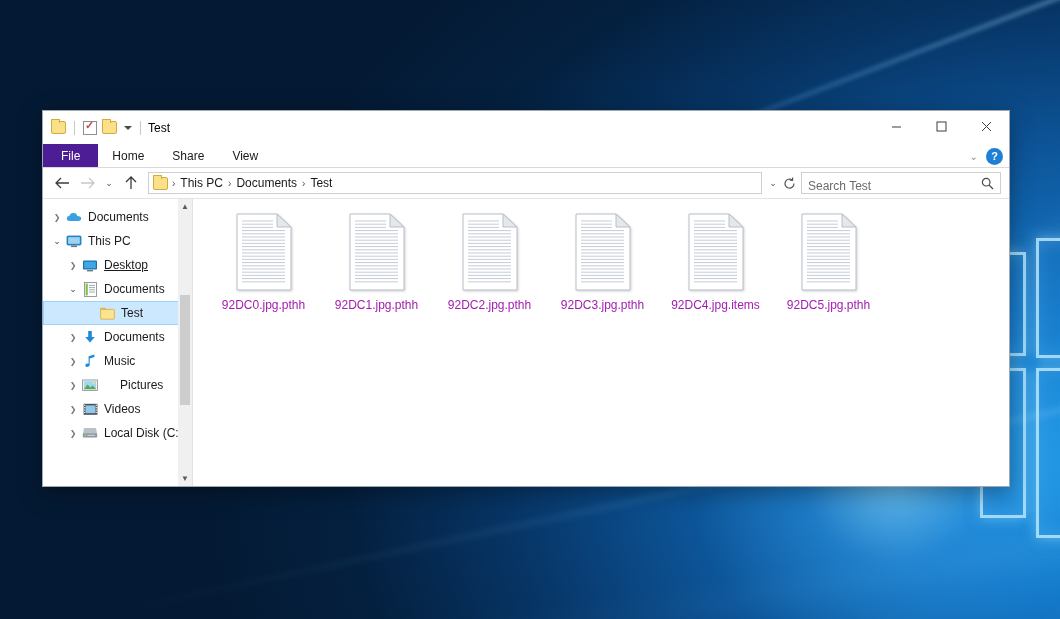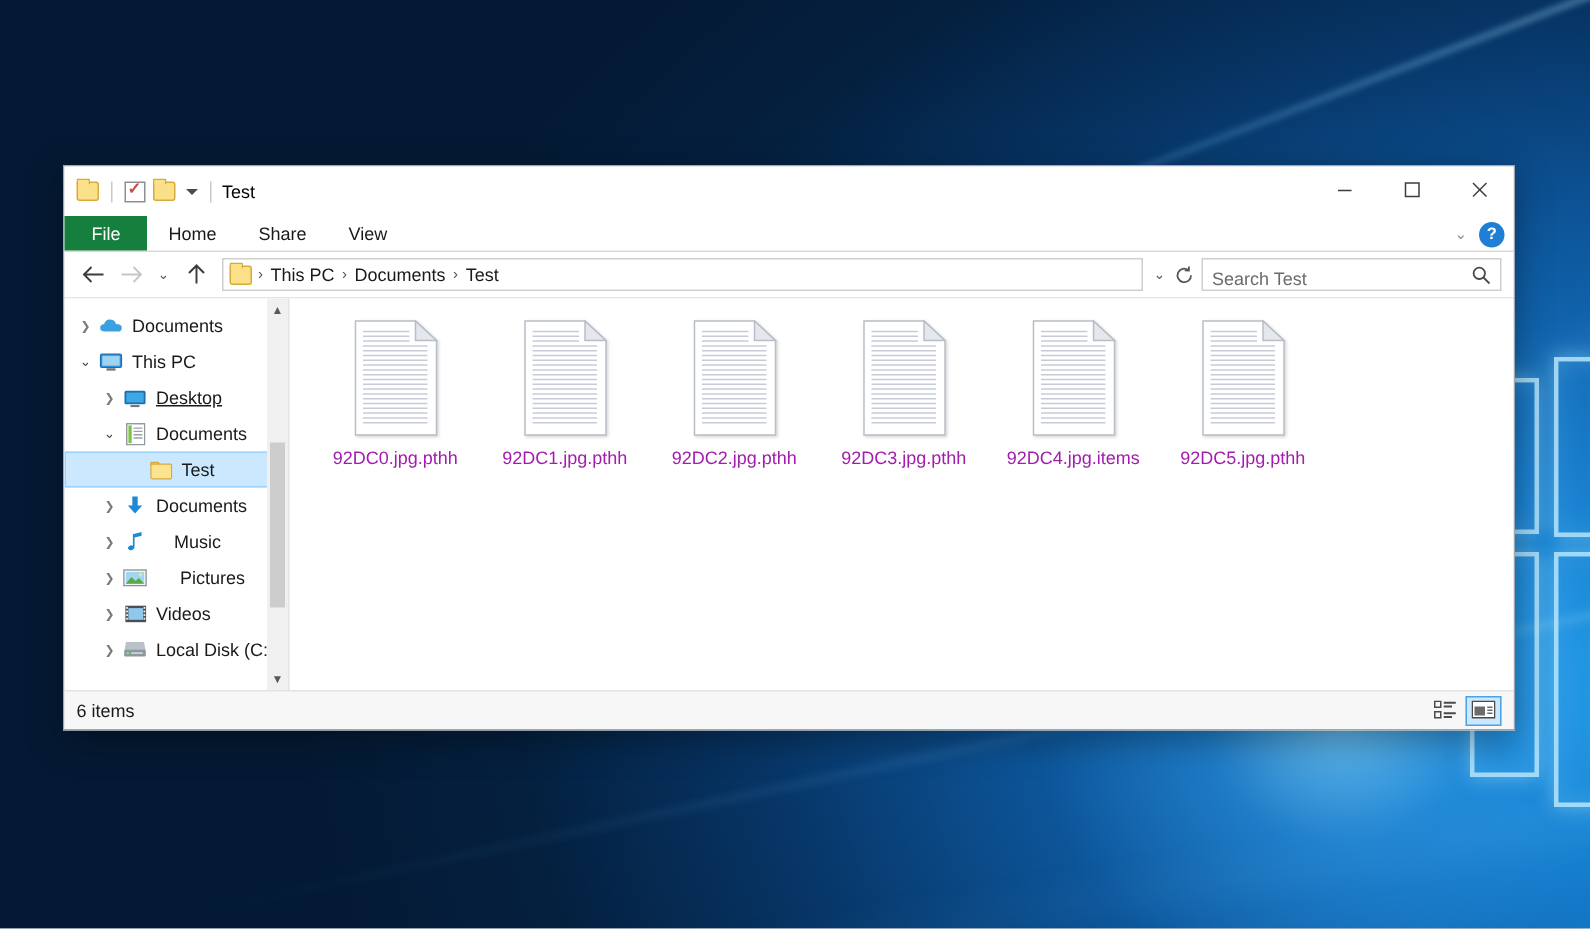--- a/index.html
+++ b/index.html
@@ -126,21 +126,21 @@
     position: relative;
     flex: none;
     background: #fff;
   }
   .rtab {
     padding: 0 14px;
     display: flex; align-items: center;
     font-size: 12px; color: #1a1a1a;
   }
   .rtab-file {
-    background: #15803d;
+    background: #4c1d95;
     color: #ffffff;
     padding: 0 18px;
   }
   .ribbon-right { position: absolute; right: 6px; top: 0; height: 24px; display: flex; align-items: center; gap: 8px; }
   .chev-down { color: #8c8c8c; font-size: 10px; }
   .help-btn {
     width: 17px; height: 17px; border-radius: 50%;
     background: #1f7fd4; color: #fff;
     font-size: 11px; font-weight: bold;
     display: flex; align-items: center; justify-content: center;
@@ -448,21 +448,21 @@
               </span>
               <span style="margin-left: 5px;">Documents</span>
             </div>
             <div class="tree-item" style="padding-left: 22px;">
               <span class="twisty" style="font-size: 8px;">❯</span>
               <span class="t-ico">
                 <svg width="12" height="14" viewBox="0 0 12 14">
                   <path d="M10.4 0.6 L4.6 2.2 L4.6 9.8 Q3.6 9.2 2.4 9.8 Q0.8 10.6 1.4 11.9 Q2 13.2 3.8 12.8 Q5.6 12.4 5.7 10.9 L5.7 4.4 L10.4 3.1 Z" fill="#1e8ad6"></path>
                 </svg>
               </span>
-              <span style="margin-left: 17px;">Music</span>
+              <span style="margin-left: 5px;">Music</span>
             </div>
             <div class="tree-item" style="padding-left: 22px;">
               <span class="twisty" style="font-size: 8px;">❯</span>
               <span class="t-ico">
                 <svg width="16" height="13" viewBox="0 0 16 13">
                   <rect x="0.6" y="1" width="14.8" height="10.4" fill="#ffffff" stroke="#8a9299" stroke-width="0.9"></rect>
                   <rect x="1.8" y="2.2" width="12.4" height="8" fill="#9fd6f2"></rect>
                   <path d="M1.8 10.2 L5.6 5.6 L8.4 8.4 L10.6 6.4 L14.2 10.2 Z" fill="#5aa84f"></path>
                   <circle cx="11.6" cy="4.1" r="1.2" fill="#f5e27a"></circle>
                 </svg>
@@ -668,38 +668,15 @@
                 <line x1="9" y1="62.40000000000002" x2="52" y2="62.40000000000002" stroke="#c6cbd6" stroke-width="1"></line>
                 <line x1="9" y1="65.60000000000002" x2="52" y2="65.60000000000002" stroke="#c6cbd6" stroke-width="1"></line>
                 <line x1="9" y1="68.80000000000003" x2="52" y2="68.80000000000003" stroke="#c6cbd6" stroke-width="1"></line>
                 <path d="M44 1 L58 14 L44 14 Z" fill="#e4e7ec" stroke="#b8bec7" stroke-width="1"></path>
               </svg></div>
             <div class="doc-name">92DC5.jpg.pthh</div>
           </div>
         </div>
     </div>
 
-    <div class="statusbar">
-      <span>6 items</span>
-      <span class="status-spacer"></span>
-      <span class="viewbtn">
-        <svg width="15" height="13" viewBox="0 0 15 13">
-          <rect x="0.5" y="0.5" width="4" height="4" fill="none" stroke="#4a4a4a" stroke-width="1"></rect>
-          <rect x="0.5" y="7.5" width="4" height="4" fill="none" stroke="#4a4a4a" stroke-width="1"></rect>
-          <line x1="6.5" y1="1.5" x2="14.5" y2="1.5" stroke="#4a4a4a" stroke-width="1.2"></line>
-          <line x1="6.5" y1="4" x2="12" y2="4" stroke="#4a4a4a" stroke-width="1.2"></line>
-          <line x1="6.5" y1="8.5" x2="14.5" y2="8.5" stroke="#4a4a4a" stroke-width="1.2"></line>
-          <line x1="6.5" y1="11" x2="12" y2="11" stroke="#4a4a4a" stroke-width="1.2"></line>
-        </svg>
-      </span>
-      <span class="viewbtn active">
-        <svg width="16" height="13" viewBox="0 0 16 13">
-          <rect x="0.5" y="0.5" width="15" height="11" fill="#ffffff" stroke="#4a4a4a" stroke-width="1"></rect>
-          <rect x="2" y="4" width="7" height="6" fill="#6b6b6b"></rect>
-          <line x1="10.5" y1="4.5" x2="14" y2="4.5" stroke="#6b6b6b" stroke-width="1"></line>
-          <line x1="10.5" y1="6.5" x2="14" y2="6.5" stroke="#6b6b6b" stroke-width="1"></line>
-          <line x1="10.5" y1="8.5" x2="14" y2="8.5" stroke="#6b6b6b" stroke-width="1"></line>
-        </svg>
-      </span>
-    </div>
 
   </div>
 </div>
 
 </body></html>

